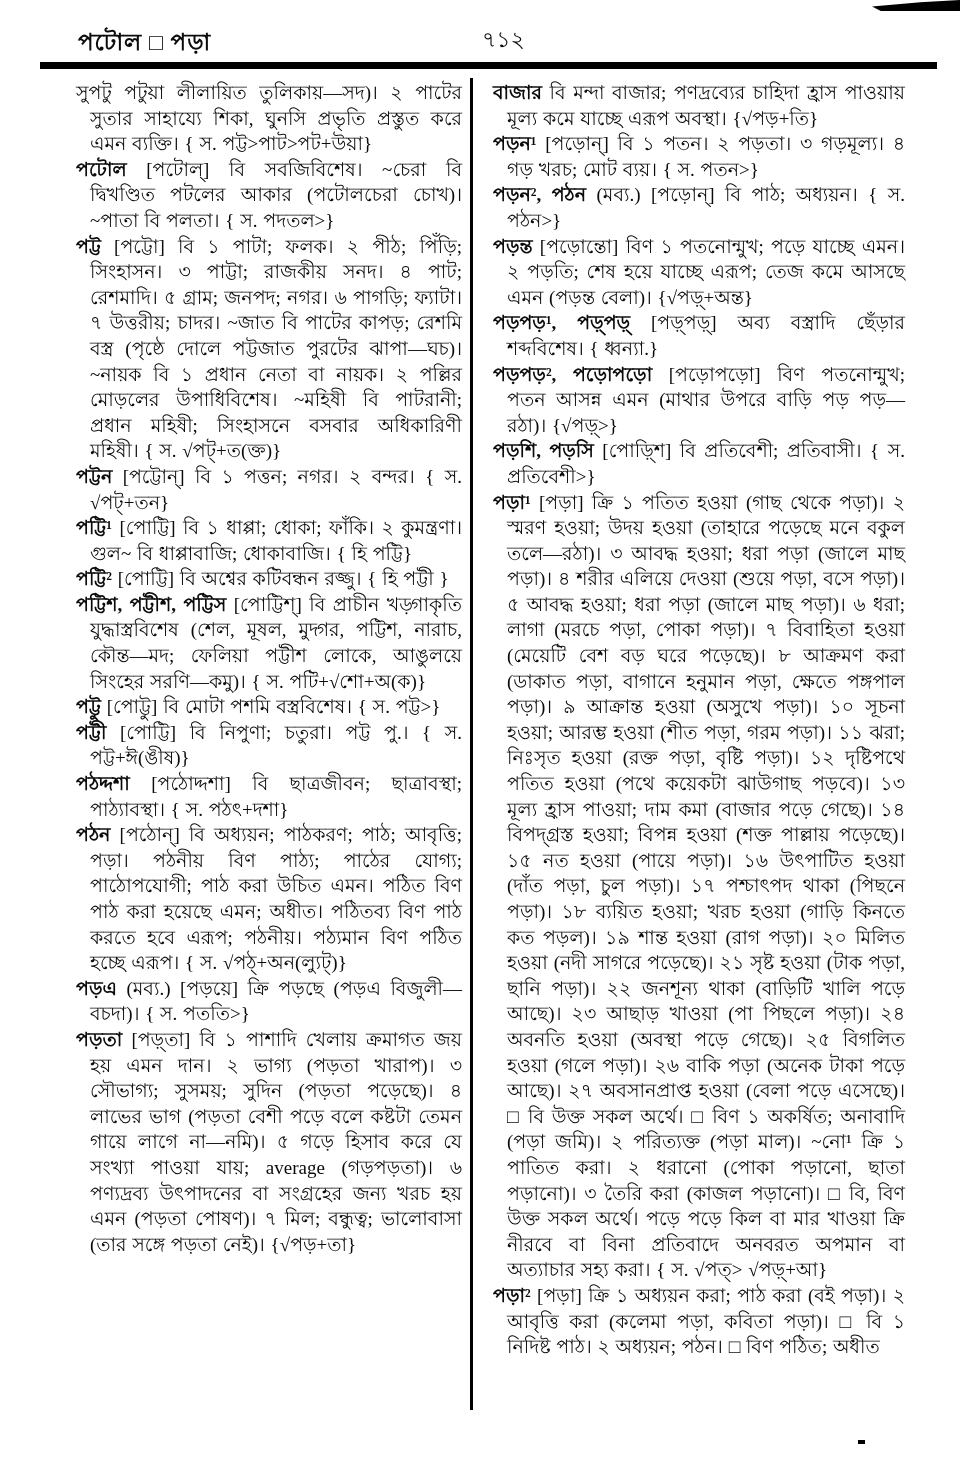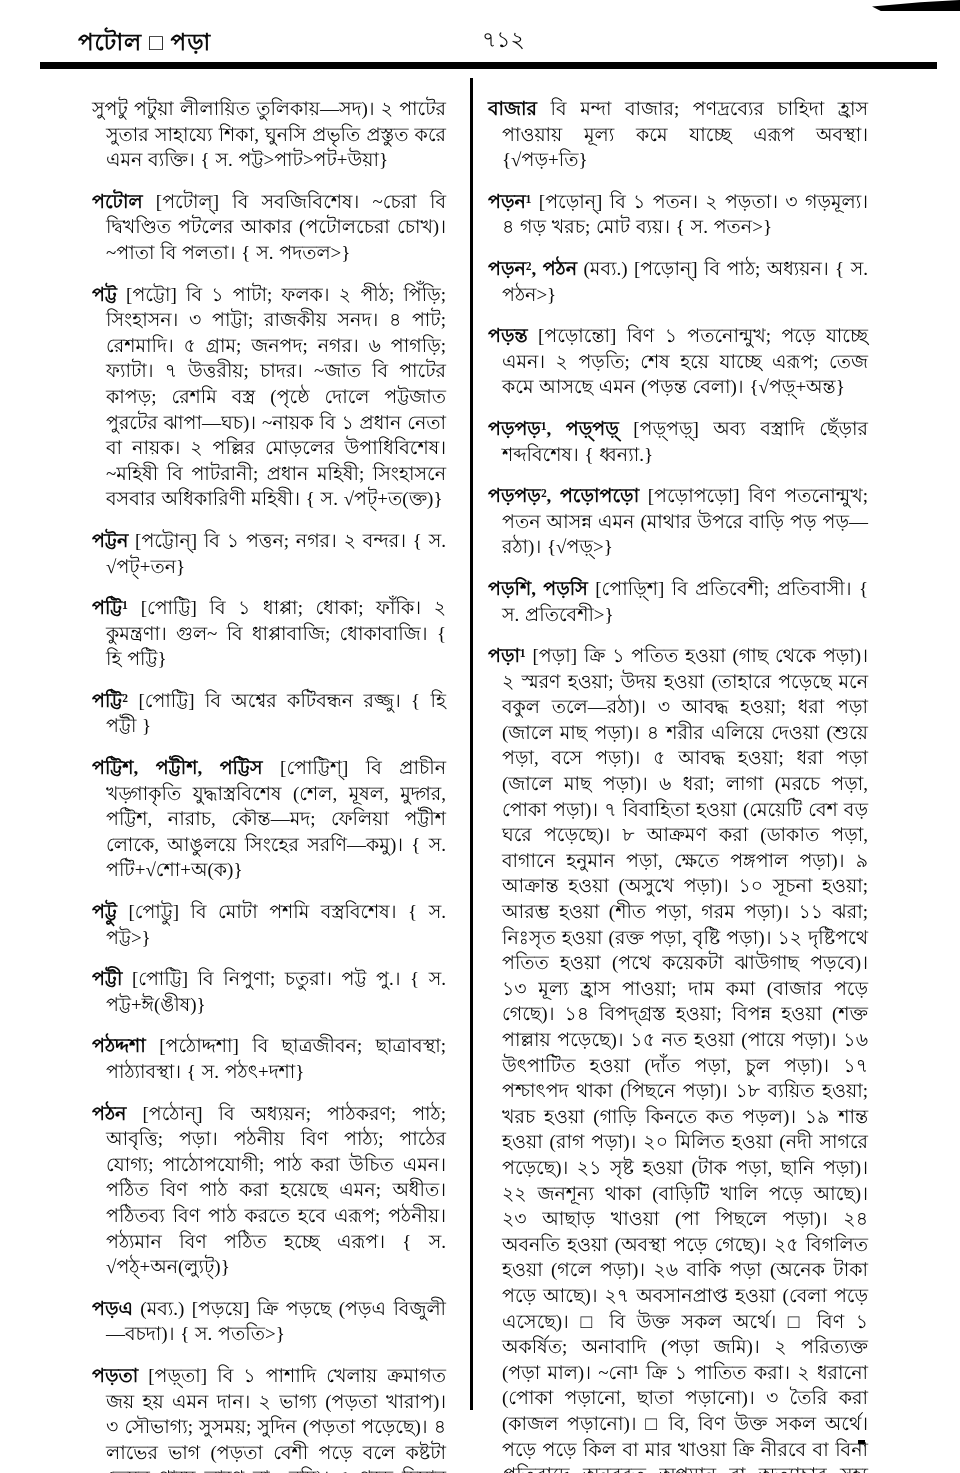--- a/index.html
+++ b/index.html
@@ -33,27 +33,27 @@
     clip-path:polygon(0 60%,55% 20%,100% 0,100% 100%,10% 100%);
   }
   .bottom-speck{
     position:absolute;left:858px;top:1440px;width:7px;height:4px;background:#000;
   }
 
   
   main{position:absolute;top:80px;left:76px;width:860px;}
   .col{position:absolute;top:0;}
   .col-left{left:0;width:386px;}
-  .col-right{left:396px;width:412px;}
+  .col-right{left:417px;width:412px;}
   .col-divider{
     position:absolute;left:394px;top:-2px;width:3px;height:1332px;background:#000;
   }
 
   .entry{
-    margin:16px;
+    margin:0;
     text-align:justify;
     font-size:19px;
     line-height:25.6px;
     text-indent:-14px;
     padding-left:14px;
     word-spacing:1px;
   }
   .entry b{font-weight:bold;}
 </style>
 </head>

